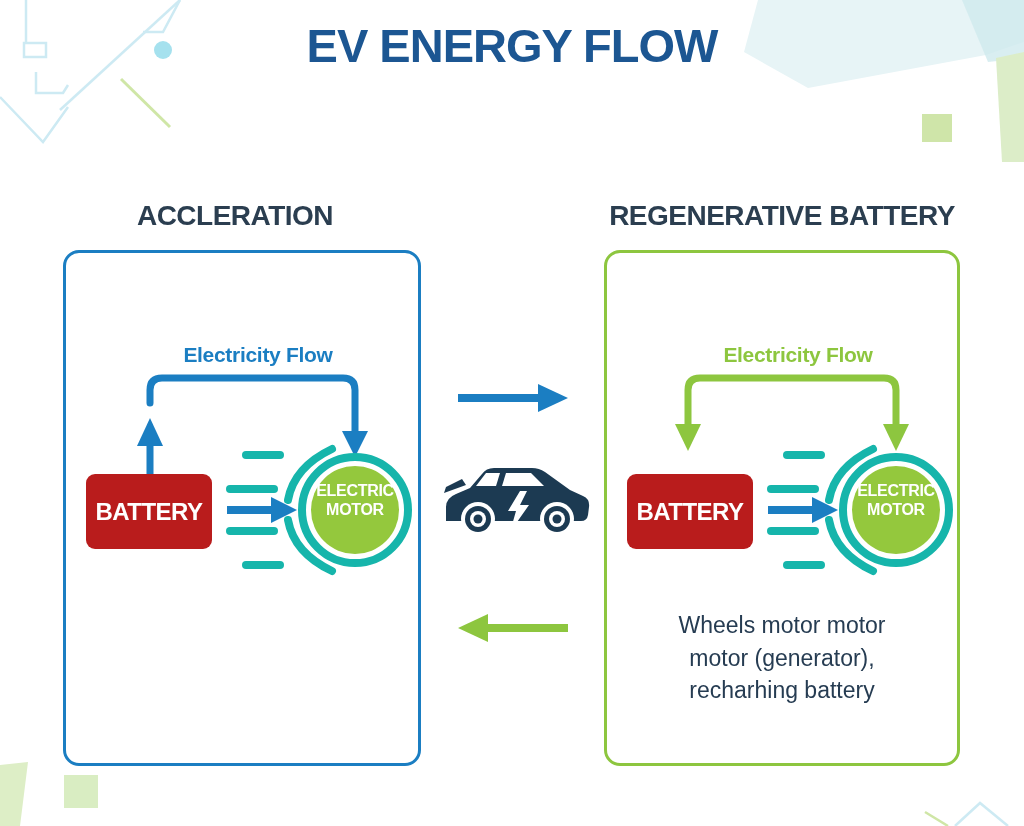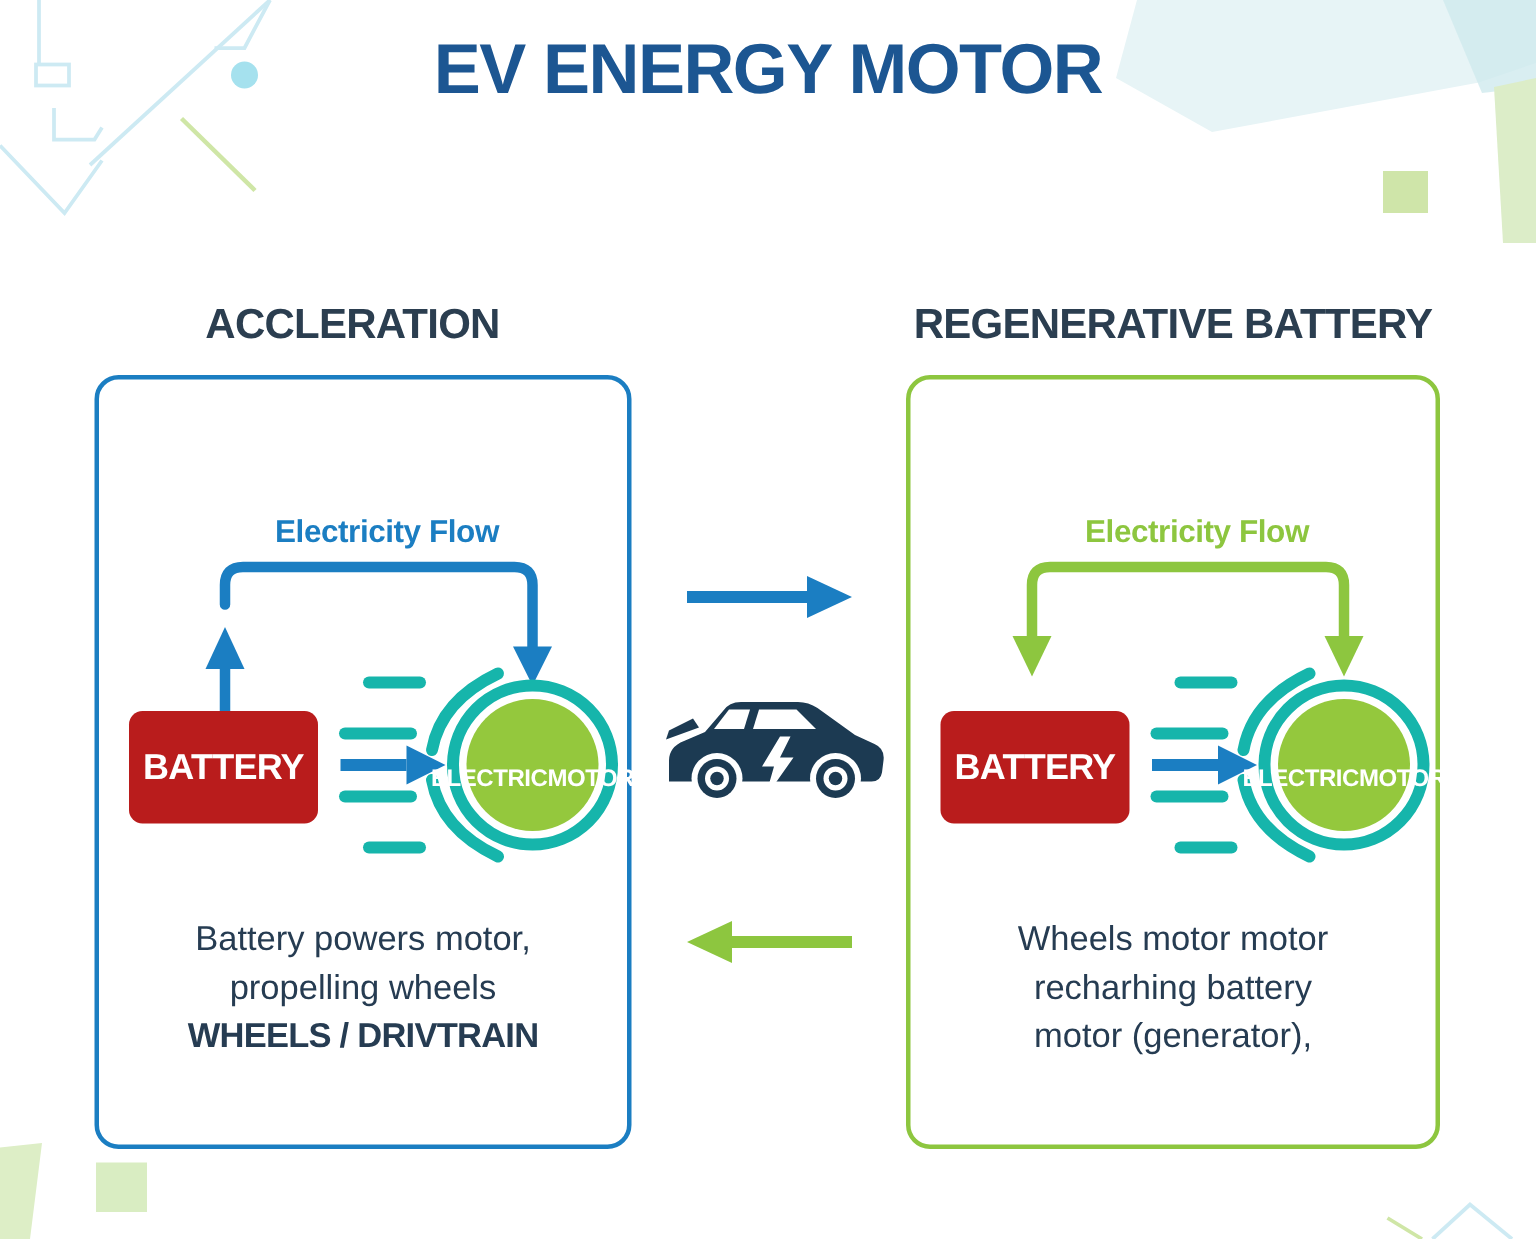--- a/index.html
+++ b/index.html
@@ -32,22 +32,22 @@
   .flow-label.green{color:#8dc63f;}
   .bracket-svg{position:absolute;left:0;top:0;width:352px;height:510px;}
   .battery{
     position:absolute;left:20px;top:221px;width:126px;height:75px;border-radius:9px;
     background:#b91c1c;display:flex;align-items:center;justify-content:center;
   }
   .battery span{color:#ffffff;font-size:24px;font-weight:bold;letter-spacing:-0.5px;}
   .to-motor-arrow{position:absolute;left:155px;top:239px;width:84px;height:36px;}
   .motor-svg{position:absolute;left:148px;top:150px;width:224px;height:214px;}
   .motor-text{
-    position:absolute;left:230px;top:223px;width:118px;height:88px;
-    display:flex;flex-direction:row;align-items:center;justify-content:center;
+    position:absolute;left:230px;top:203px;width:118px;height:88px;
+    display:flex;flex-direction:column;align-items:center;justify-content:center;
     color:#ffffff;font-size:16px;font-weight:bold;letter-spacing:-0.3px;line-height:1.2;
     text-align:center;
   }
   .desc{
     position:absolute;top:356px;left:0;width:100%;text-align:center;
     color:#263c52;font-size:23px;line-height:1.42;
   }
   .desc .bold{font-weight:bold;letter-spacing:-0.5px;}
   .center-arrow-top{position:absolute;left:450px;top:379px;width:126px;height:38px;}
   .car-svg{position:absolute;left:436px;top:453px;width:160px;height:92px;}
@@ -76,21 +76,21 @@
     <circle cx="163" cy="50" r="9" fill="#a5e1ee"></circle>
     <line x1="121" y1="79" x2="170" y2="127" stroke="#cfe6a6" stroke-width="3"></line>
 
     <polygon points="0,765 28,762 20,826 0,826" fill="#ddeec6"></polygon>
     <rect x="64" y="775" width="34" height="33" fill="#d9edc2"></rect>
 
     <polyline points="955,826 980,803 1008,826" fill="none" stroke="#cdeaf3" stroke-width="2.5"></polyline>
     <line x1="925" y1="812" x2="948" y2="826" stroke="#cfe6a6" stroke-width="2.5"></line>
   </svg>
 
-  <h1 class="title">EV ENERGY MOTOR</h1>
+  <h1 class="title">EV ENERGY FLOW</h1>
 
   <div class="section-heading heading-left">ACCLERATION</div>
   <div class="section-heading heading-right">REGENERATIVE BATTERY</div>
 
   <div class="panel panel-left">
     <div class="flow-label blue">Electricity Flow</div>
 
     <svg class="bracket-svg" viewBox="0 0 352 510">
       <g stroke="#1b7ec2" stroke-width="7" fill="none" stroke-linecap="round">
         <path d="M84,150 L84,137 Q84,125 96,125 L277,125 Q289,125 289,137 L289,180"></path>
@@ -119,25 +119,20 @@
         <line x1="32" y1="162" x2="66" y2="162"></line>
       </g>
       <circle cx="141" cy="107" r="53" fill="none" stroke="#16b5ab" stroke-width="8"></circle>
       <circle cx="141" cy="107" r="44" fill="#94c83d"></circle>
     </svg>
     <div class="motor-text">
       <span>ELECTRIC</span>
       <span>MOTOR</span>
     </div>
 
-    <div class="desc">
-      <div>Battery powers motor,</div>
-      <div>propelling wheels</div>
-      <div class="bold">WHEELS / DRIVTRAIN</div>
-    </div>
   </div>
 
   <div class="panel panel-right">
     <div class="flow-label green">Electricity Flow</div>
 
     <svg class="bracket-svg" viewBox="0 0 352 510">
       <g stroke="#8dc63f" stroke-width="7" fill="none" stroke-linecap="round">
         <path d="M81,173 L81,137 Q81,125 93,125 L277,125 Q289,125 289,137 L289,173"></path>
       </g>
       <polygon points="68,171 94,171 81,198" fill="#8dc63f"></polygon>
@@ -165,22 +160,22 @@
       <circle cx="141" cy="107" r="53" fill="none" stroke="#16b5ab" stroke-width="8"></circle>
       <circle cx="141" cy="107" r="44" fill="#94c83d"></circle>
     </svg>
     <div class="motor-text">
       <span>ELECTRIC</span>
       <span>MOTOR</span>
     </div>
 
     <div class="desc">
       <div>Wheels motor motor</div>
+      <div>motor (generator),</div>
       <div>recharhing battery</div>
-      <div>motor (generator),</div>
     </div>
   </div>
 
   <svg class="center-arrow-top" viewBox="0 0 126 38">
     <line x1="8" y1="19" x2="88" y2="19" stroke="#1b7ec2" stroke-width="8"></line>
     <polygon points="88,5 88,33 118,19" fill="#1b7ec2"></polygon>
   </svg>
 
   <svg class="car-svg" viewBox="0 0 160 92">
     <path fill="#1c3a52" d="M10,68 L10,54 Q10,45 20,41 L34,35 L46,21 Q50,15 58,15 L96,15

